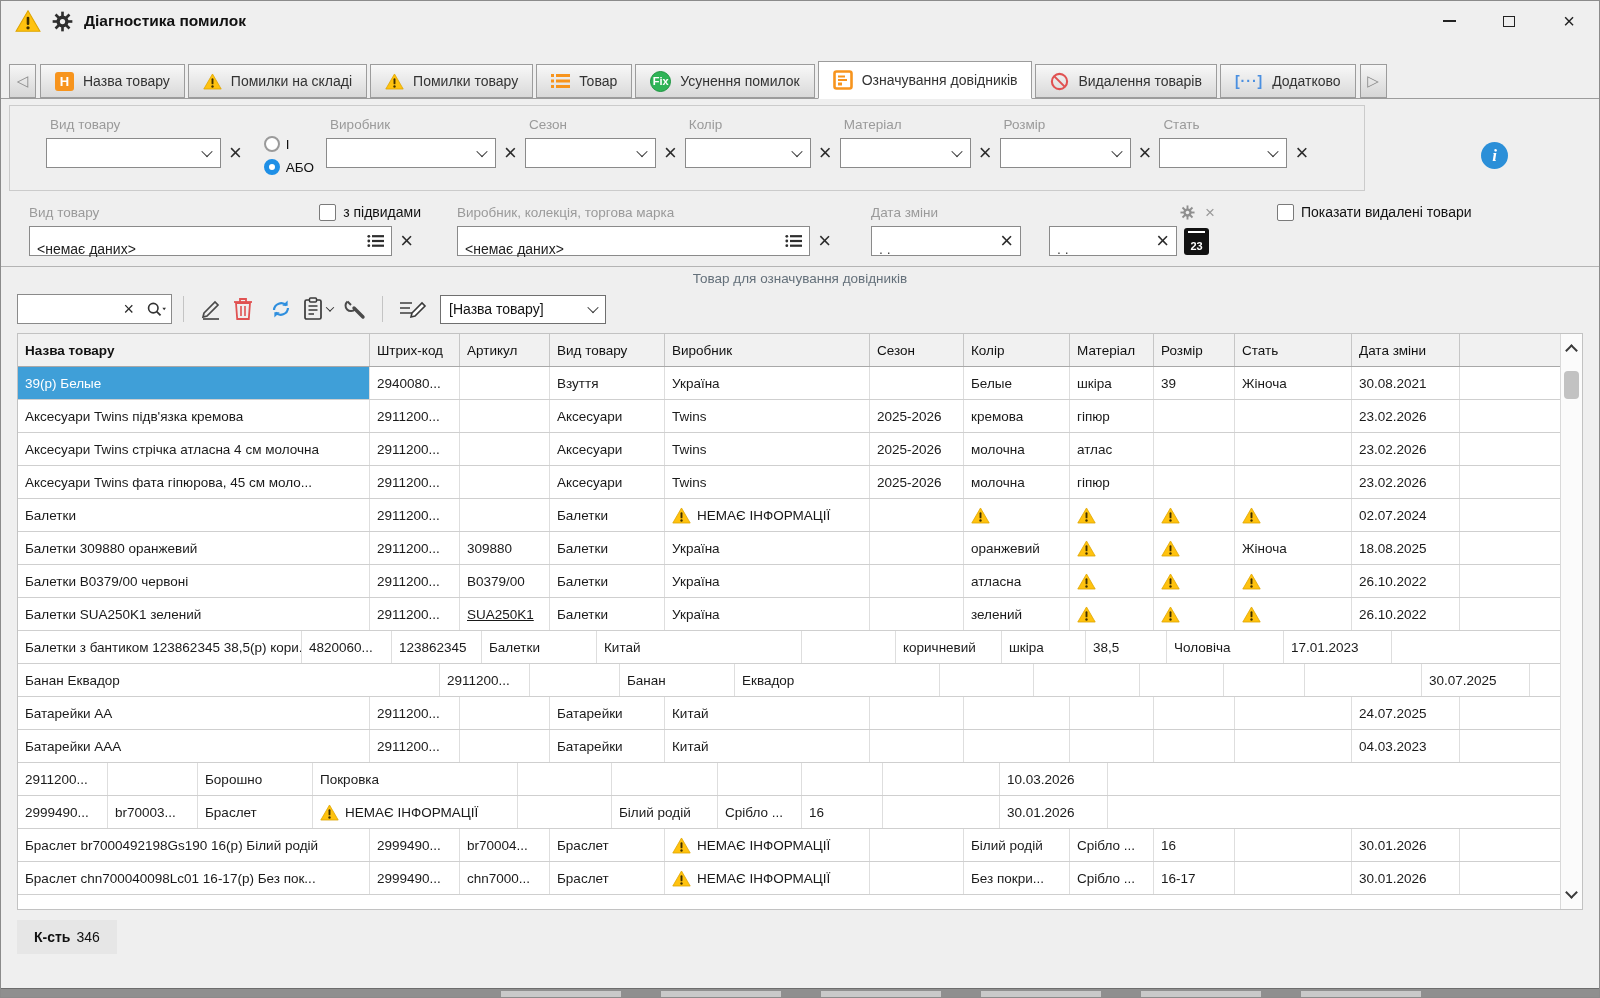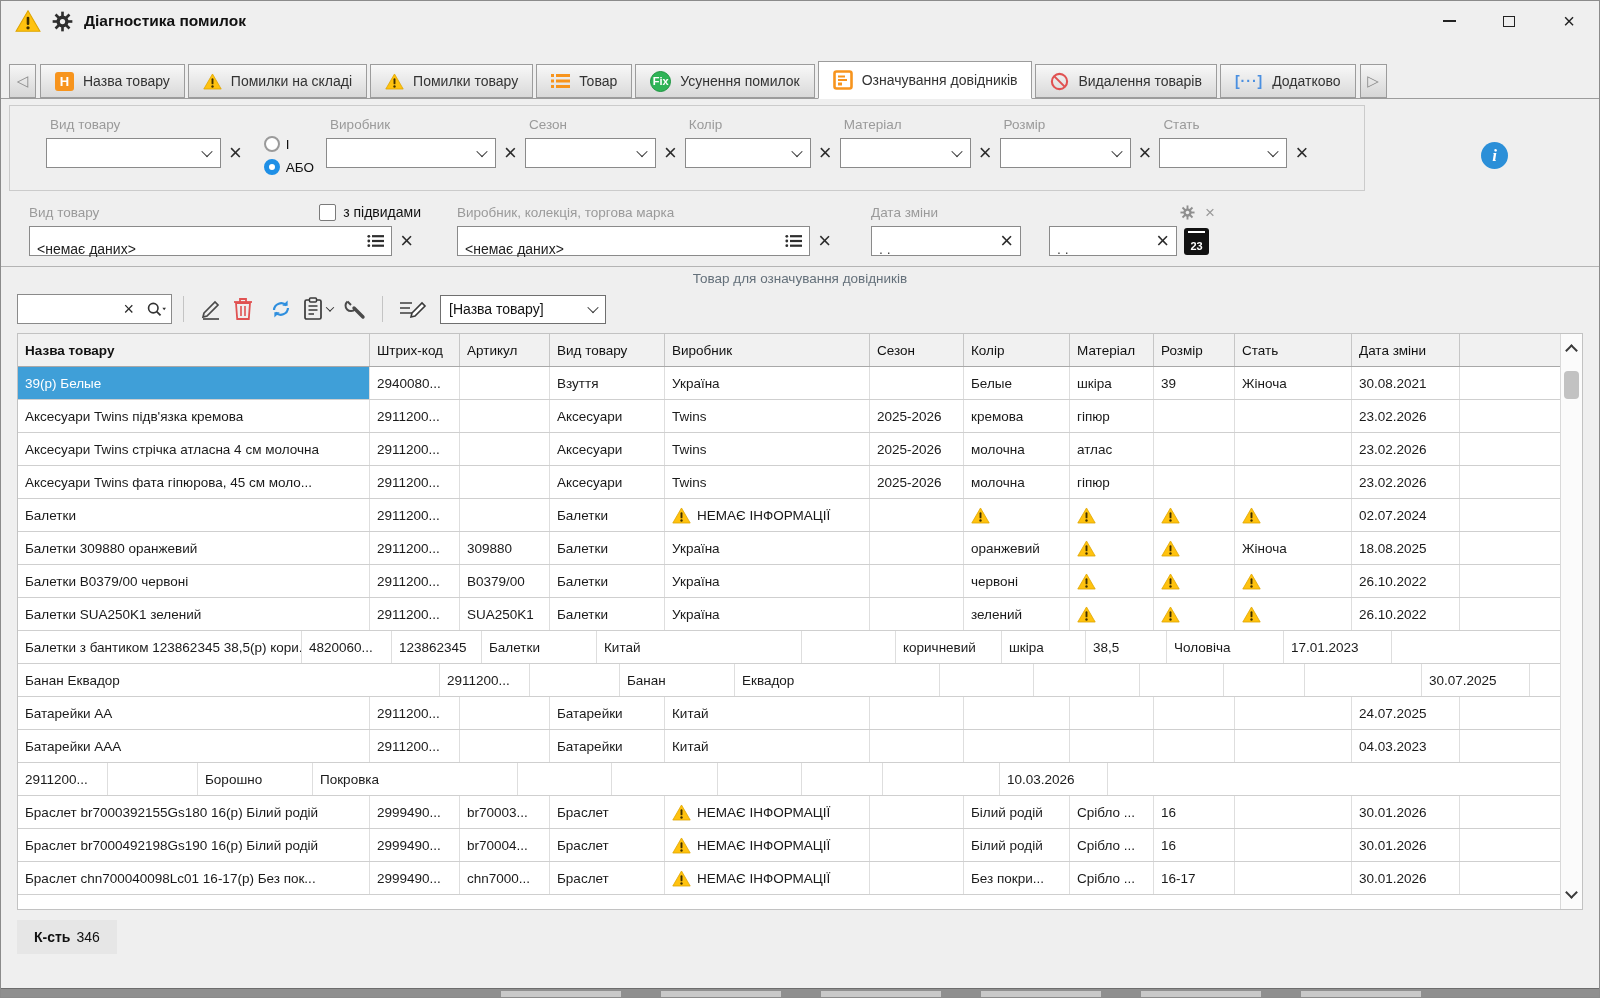--- a/index.html
+++ b/index.html
@@ -363,20 +363,26 @@
         </div>
         <div class="inputbox" style="width:128px;margin-left:28px;color:#444">
           <span class="val">.  .</span>
           <span class="xbtn icon-right" style="padding:0">×</span>
         </div>
         <div class="calendar">
             <span>23</span>
           </div>
       </div>
     </div>
+    <div style="margin-left:58px">
+      <div class="f2head">
+        <span class="cb"></span>
+        <span class="cblabel">Показати видалені товари</span>
+      </div>
+    </div>
   </div>
 
   <div class="section">Товар для означування довідників</div>
 
   <div class="toolbar">
     <div class="searchbox">
       <span class="xbtn" style="font-size:18px">×</span>
       <svg class="ic" width="20" height="18" viewBox="0 0 22 18">
           <circle cx="8" cy="8" r="5.2" fill="none" stroke="#333" stroke-width="1.8"></circle>
           <line x1="11.8" y1="11.8" x2="16" y2="16" stroke="#333" stroke-width="2"></line>
@@ -582,21 +588,21 @@
           <div class="td" style="width: 108px;">18.08.2025</div>
           <div class="td td-filler"></div>
         </div>
         <div class="tr">
           <div class="td" style="width: 352px;">Балетки B0379/00 червоні</div>
           <div class="td" style="width: 90px;">2911200...</div>
           <div class="td" style="width: 90px;">B0379/00</div>
           <div class="td" style="width: 115px;">Балетки</div>
           <div class="td" style="width: 205px;">Україна</div>
           <div class="td" style="width: 94px;"></div>
-          <div class="td" style="width: 106px;">червоні</div>
+          <div class="td" style="width: 106px;">атласна</div>
           <div class="td" style="width: 84px;">
             <svg class="warn" viewBox="0 0 24 21">
               <path d="M12 1 23 20H1Z" fill="#FFC20E" stroke="#DEA500"></path>
               <rect x="10.8" y="6.5" width="2.4" height="7.6" rx="1.1" fill="#403000"></rect>
               <circle cx="12" cy="16.8" r="1.5" fill="#403000"></circle>
             </svg>
           </div>
           <div class="td" style="width: 81px;">
             <svg class="warn" viewBox="0 0 24 21">
               <path d="M12 1 23 20H1Z" fill="#FFC20E" stroke="#DEA500"></path>
@@ -610,21 +616,21 @@
               <rect x="10.8" y="6.5" width="2.4" height="7.6" rx="1.1" fill="#403000"></rect>
               <circle cx="12" cy="16.8" r="1.5" fill="#403000"></circle>
             </svg>
           </div>
           <div class="td" style="width: 108px;">26.10.2022</div>
           <div class="td td-filler"></div>
         </div>
         <div class="tr">
           <div class="td" style="width: 352px;">Балетки SUA250K1 зелений</div>
           <div class="td" style="width: 90px;">2911200...</div>
-          <div class="td" style="width: 90px;">SUA250K1</div>
+          <div class="td" style="width: 90px; text-decoration: underline;">SUA250K1</div>
           <div class="td" style="width: 115px;">Балетки</div>
           <div class="td" style="width: 205px;">Україна</div>
           <div class="td" style="width: 94px;"></div>
           <div class="td" style="width: 106px;">зелений</div>
           <div class="td" style="width: 84px;">
             <svg class="warn" viewBox="0 0 24 21">
               <path d="M12 1 23 20H1Z" fill="#FFC20E" stroke="#DEA500"></path>
               <rect x="10.8" y="6.5" width="2.4" height="7.6" rx="1.1" fill="#403000"></rect>
               <circle cx="12" cy="16.8" r="1.5" fill="#403000"></circle>
             </svg>
@@ -709,21 +715,20 @@
           <div class="td" style="width: 205px;">Покровка</div>
           <div class="td" style="width: 94px;"></div>
           <div class="td" style="width: 106px;"></div>
           <div class="td" style="width: 84px;"></div>
           <div class="td" style="width: 81px;"></div>
           <div class="td" style="width: 117px;"></div>
           <div class="td" style="width: 108px;">10.03.2026</div>
           <div class="td td-filler"></div>
         </div>
         <div class="tr">
-          <div class="td" style="width: 352px;">Браслет br7000392155Gs180 16(р) Білий родій</div>
           <div class="td" style="width: 90px;">2999490...</div>
           <div class="td" style="width: 90px;">br70003...</div>
           <div class="td" style="width: 115px;">Браслет</div>
           <div class="td" style="width: 205px;">
             <svg class="warn" viewBox="0 0 24 21">
               <path d="M12 1 23 20H1Z" fill="#FFC20E" stroke="#DEA500"></path>
               <rect x="10.8" y="6.5" width="2.4" height="7.6" rx="1.1" fill="#403000"></rect>
               <circle cx="12" cy="16.8" r="1.5" fill="#403000"></circle>
             </svg>
             <span>НЕМАЄ ІНФОРМАЦІЇ</span>

